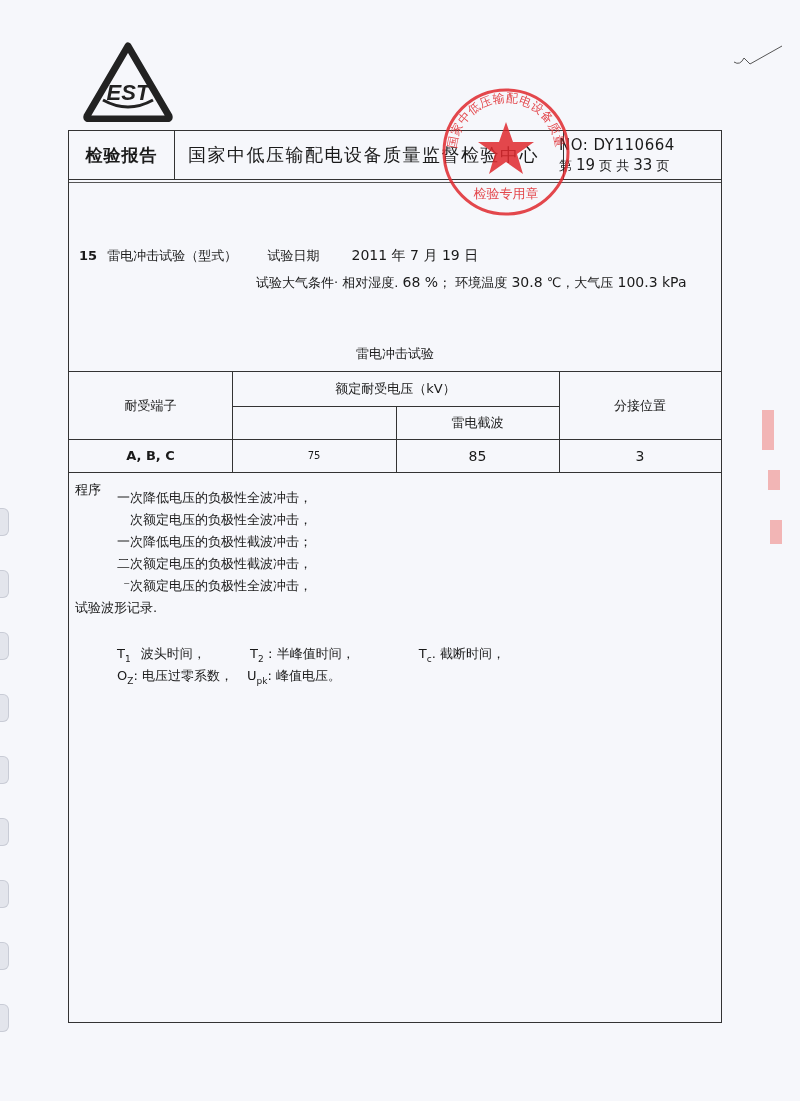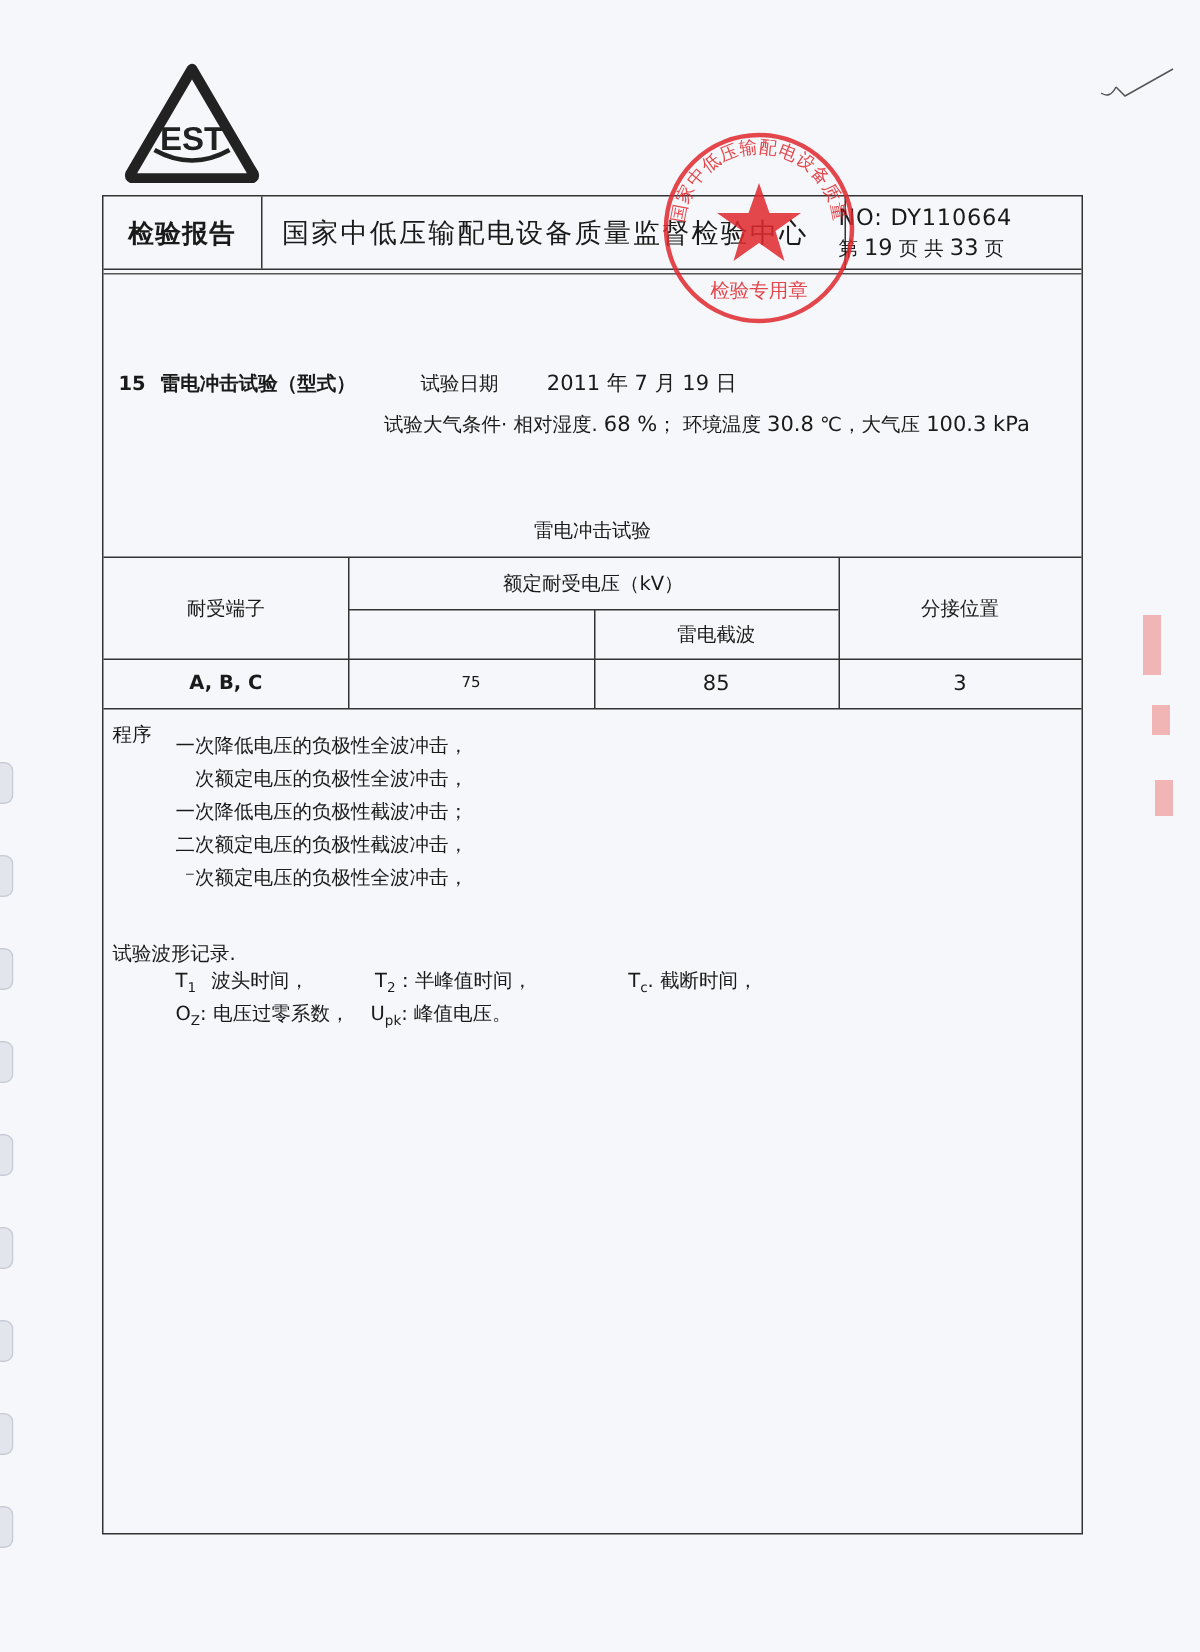--- a/index.html
+++ b/index.html
@@ -5,21 +5,21 @@
   html, body { margin: 0; padding: 0; }
   body {
     width: 800px; height: 1101px; position: relative; overflow: hidden;
     background: #f6f7fb;
     font-family: "DejaVu Sans", "Liberation Sans", sans-serif;
     color: #1a1a1a;
   }
   .page { position: absolute; left: 0; top: 0; width: 800px; height: 1101px; }
 
   
-  .logo { position: absolute; left: 83px; top: 42px; width: 90px; height: 80px; }
+  .logo { position: absolute; left: 83px; top: 42px; width: 90px; height: 80px; font-style: italic; }
   .logo svg { width: 100%; height: 100%; }
 
   
   .corner-mark { position: absolute; left: 730px; top: 40px; width: 55px; height: 30px; }
 
   
   .frame {
     position: absolute; left: 68px; top: 130px; width: 654px; height: 893px;
     border: 1.3px solid #333;
     box-sizing: border-box;
@@ -43,41 +43,41 @@
   .hdr-pages .num { font-size: 15px; margin: 0 4px; }
 
   .inner-line {
     position: absolute; left: 0; top: 51px; width: 100%; height: 0;
     border-top: 1px solid #555;
   }
 
   
   .test-line1 { position: absolute; left: 10px; top: 116px; font-size: 13px; white-space: nowrap; }
   .test-line1 .item-no { font-weight: bold; margin-right: 6px; }
-  .test-line1 .item-title { font-weight: bold; }
-  .test-line1 .date-label { margin-left: 39px; }
+  .test-line1 .item-title { font-weight: normal; }
+  .test-line1 .date-label { margin-left: 26px; }
   .test-line1 .date-val { margin-left: 28px; font-size: 14px; }
   .test-line2 { position: absolute; left: 187px; top: 143px; font-size: 13px; white-space: nowrap; }
   .test-line2 .v { font-size: 14px; }
 
   .table-caption { position: absolute; left: 0; width: 100%; top: 214px; text-align: center; font-size: 13px; }
 
   
   .vtable {
     position: absolute; left: 0; top: 240px; width: 100%; height: 100px;
     border-top: 1.3px solid #333; border-bottom: 1.3px solid #333;
   }
   .vt-cell { position: absolute; display: flex; align-items: center; justify-content: center; font-size: 13px; box-sizing: border-box; }
   .vl { position: absolute; top: 0; height: 100%; border-left: 1.3px solid #333; }
   .hl { position: absolute; border-top: 1.3px solid #333; }
 
   
   .proc-title { position: absolute; left: 6px; top: 350px; font-size: 13px; }
   .proc-list { position: absolute; left: 48px; top: 356px; font-size: 13px; line-height: 22px; text-align: right; }
-  .wave-title { position: absolute; left: 6px; top: 496px; font-size: 13px; text-align: center; }
+  .wave-title { position: absolute; left: 6px; top: 468px; font-size: 13px; text-align: center; }
   .wave-row1 { position: absolute; left: 48px; top: 514px; font-size: 13px; white-space: nowrap; }
   .wave-row2 { position: absolute; left: 48px; top: 536px; font-size: 13px; white-space: nowrap; }
   sub { font-size: 9px; }
 
   
   .stamp { position: absolute; left: 440px; top: 70px; width: 132px; height: 150px; opacity: 0.85; }
 
   
   .hole { position: absolute; left: 0; width: 8px; height: 26px; background: #e3e5ec; border-radius: 0 6px 6px 0; border: 1px solid #c9ccd6; border-left: none; }
   .edge-mark { position: absolute; left: 762px; width: 12px; background: #f2b5b5; }

